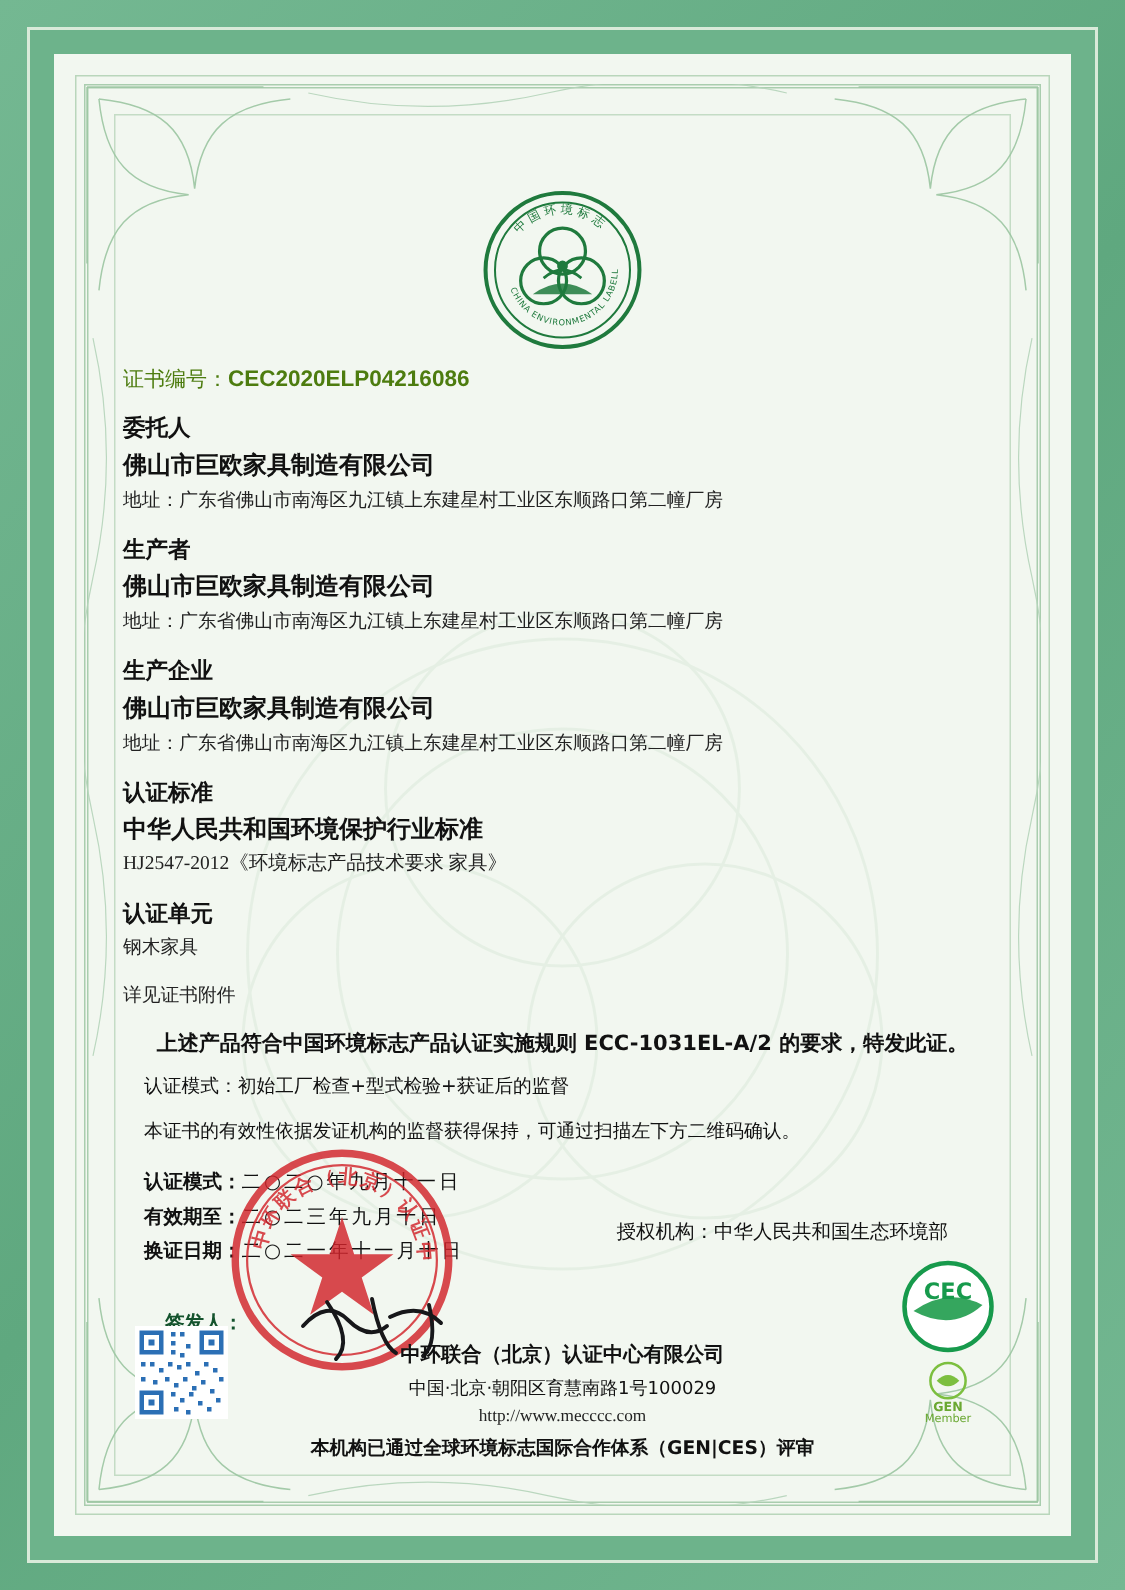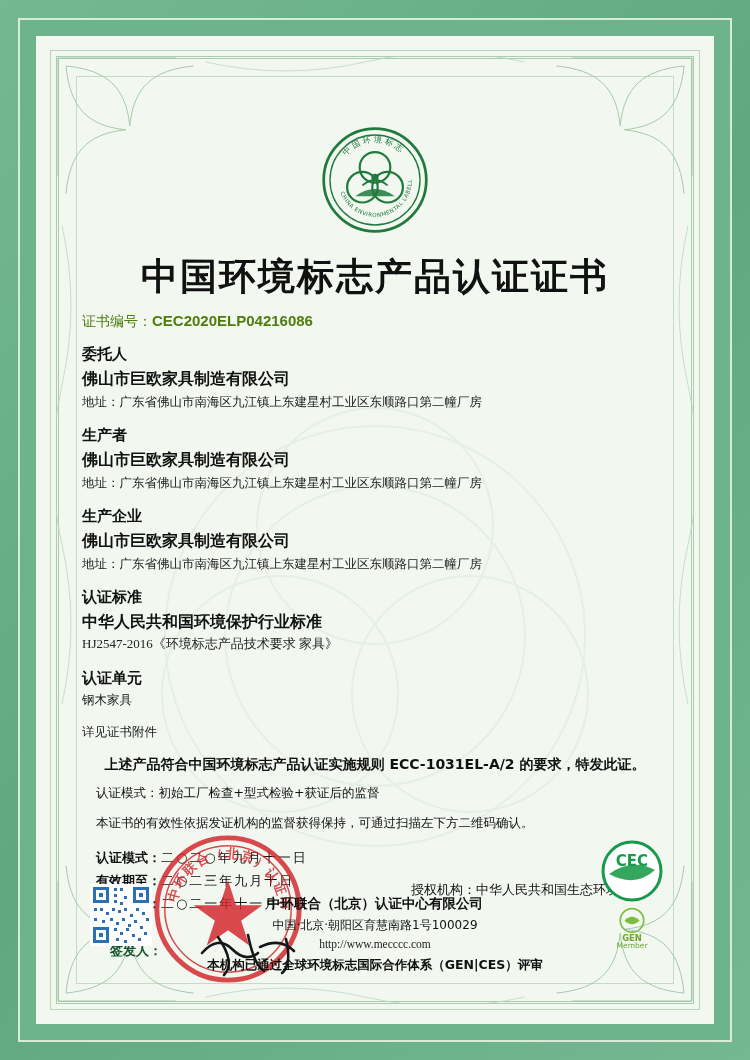--- a/index.html
+++ b/index.html
@@ -336,21 +336,20 @@
             <path id="arcBot" d="M60,60 m-41,0 a41,41 0 0,0 82,0" fill="none"></path>
             <text font-size="9" fill="#1f7a3d" font-family="DejaVu Sans, sans-serif">
               <textPath href="#arcTop" startOffset="22%">中 国 环 境 标 志</textPath>
             </text>
             <text font-size="6.2" fill="#1f7a3d" font-family="DejaVu Sans, sans-serif" letter-spacing="0.6">
               <textPath href="#arcBot" startOffset="11%">CHINA ENVIRONMENTAL LABELLING</textPath>
             </text>
           </svg>
         </div>
 
-        <div class="main-title">中国环境标志产品认证证书</div>
 
         <div class="cert-no">
           <span class="lbl">证书编号：</span><span>CEC2020ELP04216086</span>
         </div>
 
         <div class="block">
           <div class="label">委托人</div>
           <div class="value">佛山市巨欧家具制造有限公司</div>
           <div class="addr">地址：广东省佛山市南海区九江镇上东建星村工业区东顺路口第二幢厂房</div>
         </div>
@@ -363,21 +362,21 @@
 
         <div class="block">
           <div class="label">生产企业</div>
           <div class="value">佛山市巨欧家具制造有限公司</div>
           <div class="addr">地址：广东省佛山市南海区九江镇上东建星村工业区东顺路口第二幢厂房</div>
         </div>
 
         <div class="block">
           <div class="label">认证标准</div>
           <div class="value">中华人民共和国环境保护行业标准</div>
-          <div class="sub">HJ2547-2016《环境标志产品技术要求 家具》</div>
+          <div class="sub">HJ2547-2012《环境标志产品技术要求 家具》</div>
         </div>
 
         <div class="block">
           <div class="label">认证单元</div>
           <div class="note">钢木家具</div>
         </div>
 
         <div class="block">
           <div class="note">详见证书附件</div>
         </div>

